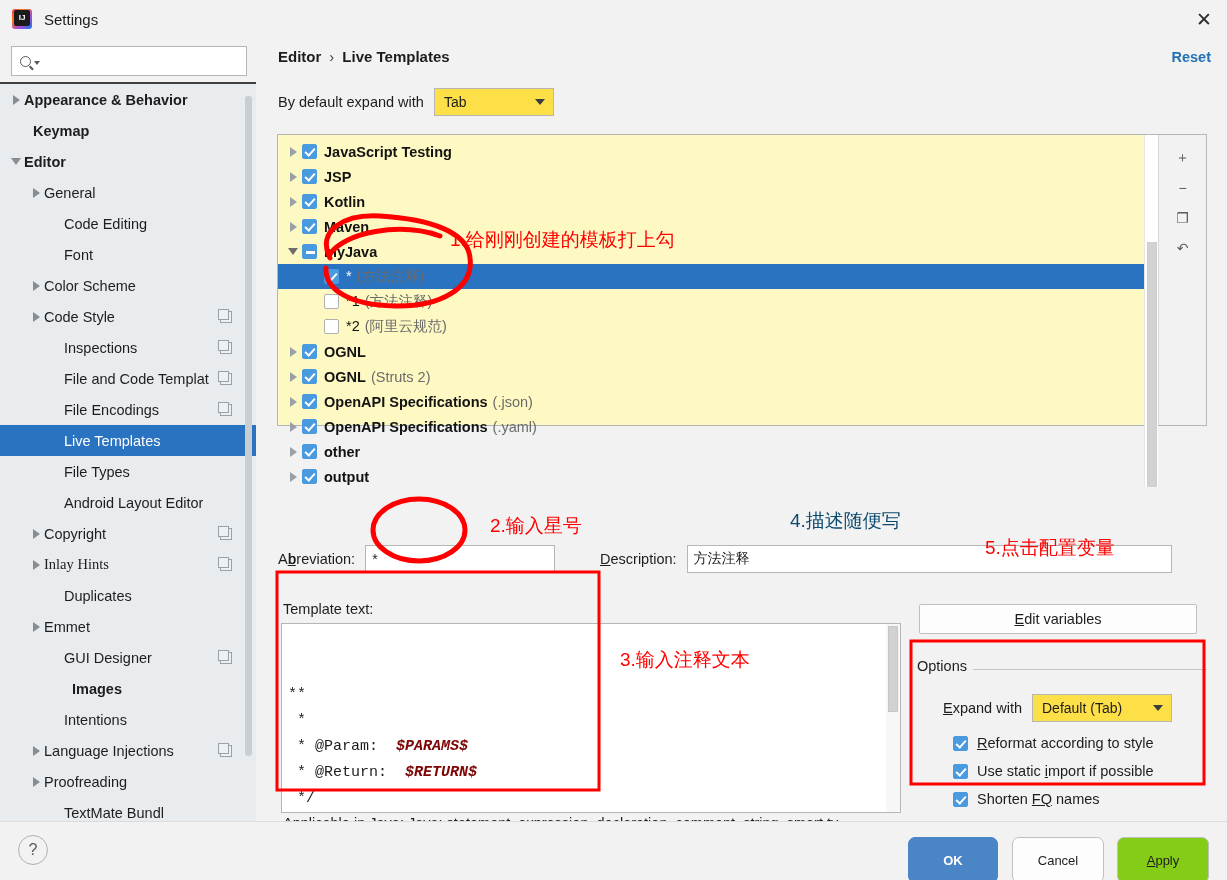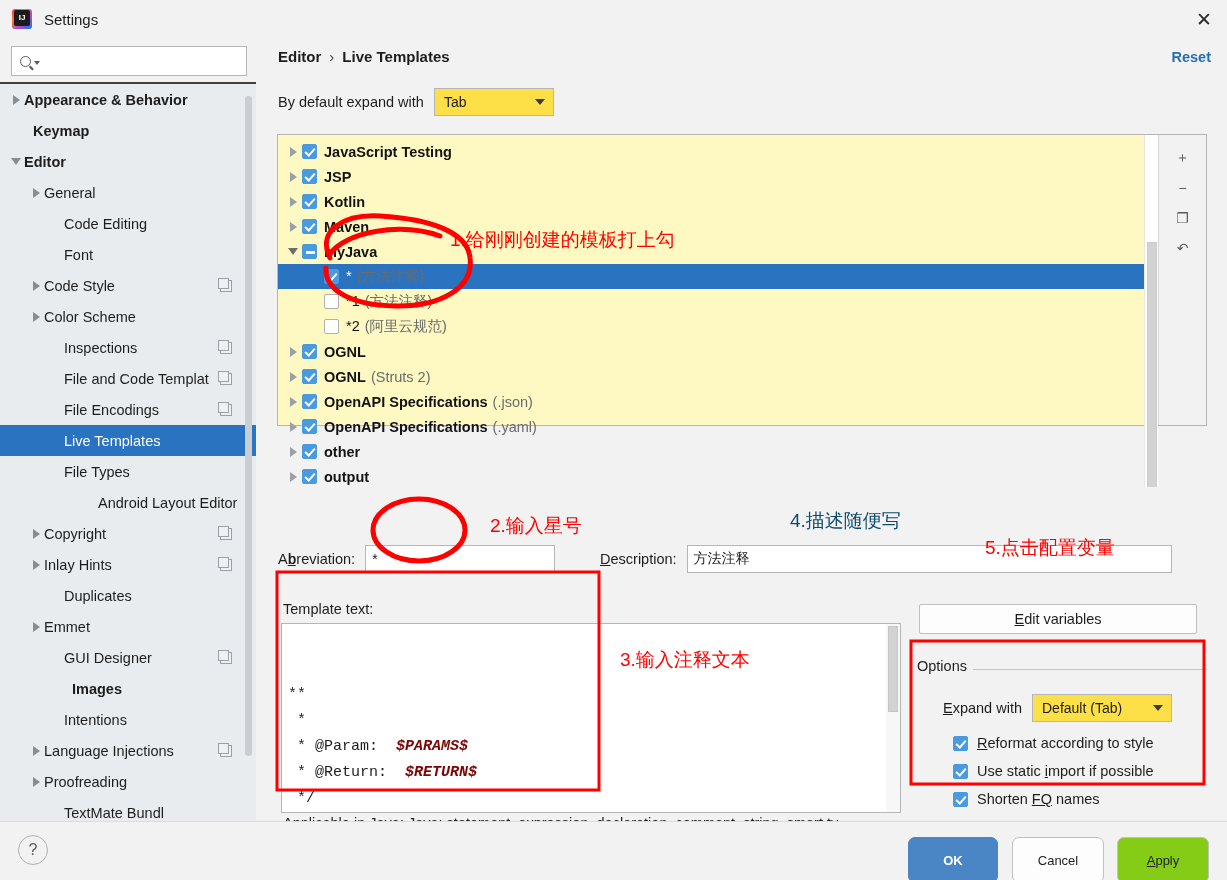--- a/index.html
+++ b/index.html
@@ -322,64 +322,64 @@
           <span class="nav-label">Code Editing</span>
         </div>
         <div class="nav-item" style="padding-left: 48px;">
           <span class="nav-arrow"></span>
           <span class="nav-label">Font</span>
         </div>
         <div class="nav-item" style="padding-left: 28px;">
           <span class="nav-arrow">
             <i></i>
           </span>
+          <span class="nav-label">Color Scheme</span>
+        </div>
+        <div class="nav-item" style="padding-left: 28px;">
+          <span class="nav-arrow">
+            <i></i>
+          </span>
           <span class="nav-label">Code Style</span>
           <span class="copy-badge"></span>
         </div>
+        <div class="nav-item" style="padding-left: 48px;">
+          <span class="nav-arrow"></span>
+          <span class="nav-label">Inspections</span>
+          <span class="copy-badge"></span>
+        </div>
+        <div class="nav-item" style="padding-left: 48px;">
+          <span class="nav-arrow"></span>
+          <span class="nav-label">File and Code Templat</span>
+          <span class="copy-badge"></span>
+        </div>
+        <div class="nav-item" style="padding-left: 48px;">
+          <span class="nav-arrow"></span>
+          <span class="nav-label">File Encodings</span>
+          <span class="copy-badge"></span>
+        </div>
+        <div class="nav-item selected" style="padding-left: 48px;">
+          <span class="nav-arrow"></span>
+          <span class="nav-label">Live Templates</span>
+        </div>
+        <div class="nav-item" style="padding-left: 48px;">
+          <span class="nav-arrow"></span>
+          <span class="nav-label">File Types</span>
+        </div>
+        <div class="nav-item" style="padding-left: 48px;">
+          <span class="nav-arrow"></span>
+          <span class="nav-label">Android Layout Editor</span>
+        </div>
         <div class="nav-item" style="padding-left: 28px;">
           <span class="nav-arrow">
             <i></i>
           </span>
-          <span class="nav-label">Color Scheme</span>
-        </div>
-        <div class="nav-item" style="padding-left: 48px;">
-          <span class="nav-arrow"></span>
-          <span class="nav-label">Inspections</span>
-          <span class="copy-badge"></span>
-        </div>
-        <div class="nav-item" style="padding-left: 48px;">
-          <span class="nav-arrow"></span>
-          <span class="nav-label">File and Code Templat</span>
-          <span class="copy-badge"></span>
-        </div>
-        <div class="nav-item" style="padding-left: 48px;">
-          <span class="nav-arrow"></span>
-          <span class="nav-label">File Encodings</span>
-          <span class="copy-badge"></span>
-        </div>
-        <div class="nav-item selected" style="padding-left: 48px;">
-          <span class="nav-arrow"></span>
-          <span class="nav-label">Live Templates</span>
-        </div>
-        <div class="nav-item" style="padding-left: 48px;">
-          <span class="nav-arrow"></span>
-          <span class="nav-label">File Types</span>
-        </div>
-        <div class="nav-item" style="padding-left: 48px; margin-left: 34px;">
-          <span class="nav-arrow"></span>
-          <span class="nav-label">Android Layout Editor</span>
-        </div>
-        <div class="nav-item" style="padding-left: 28px;">
-          <span class="nav-arrow">
-            <i></i>
-          </span>
           <span class="nav-label">Copyright</span>
           <span class="copy-badge"></span>
         </div>
-        <div class="nav-item" style="padding-left: 28px;">
+        <div class="nav-item" style="padding-left: 28px; font-family: Liberation Serif, serif;">
           <span class="nav-arrow">
             <i></i>
           </span>
           <span class="nav-label">Inlay Hints</span>
           <span class="copy-badge"></span>
         </div>
         <div class="nav-item" style="padding-left: 48px;">
           <span class="nav-arrow"></span>
           <span class="nav-label">Duplicates</span>
         </div>

